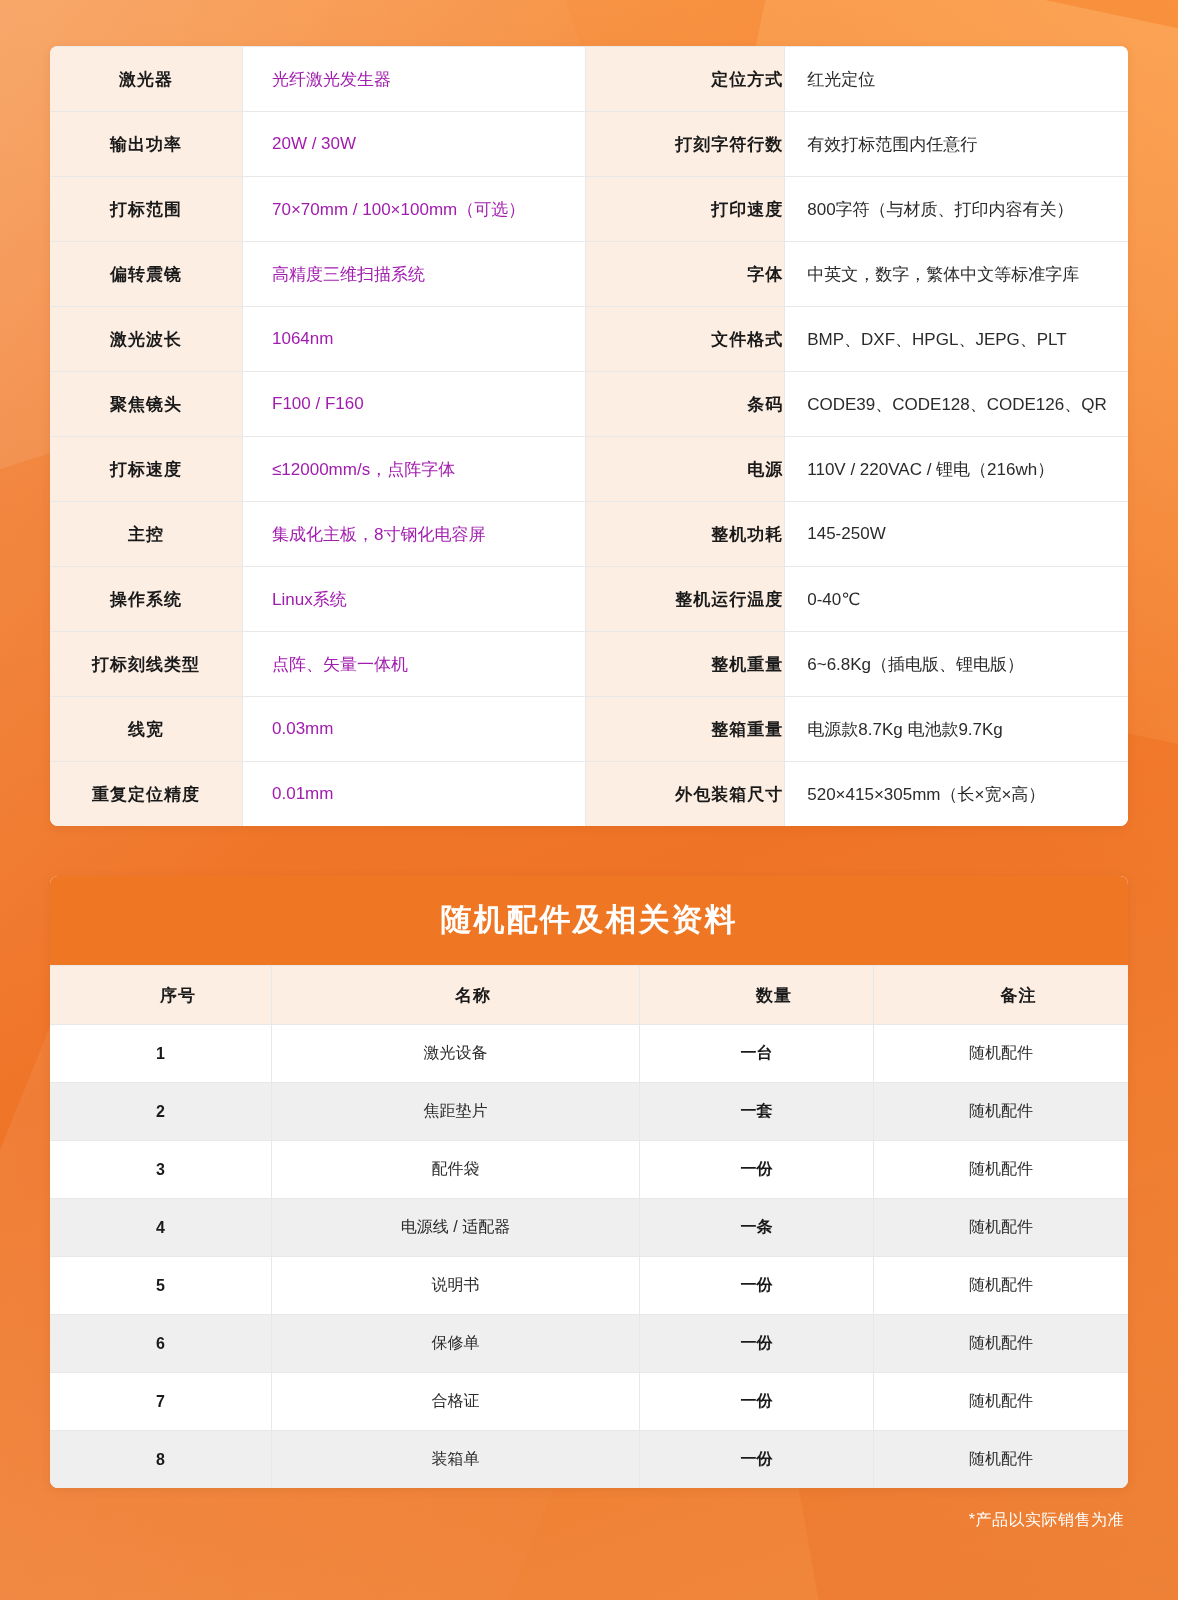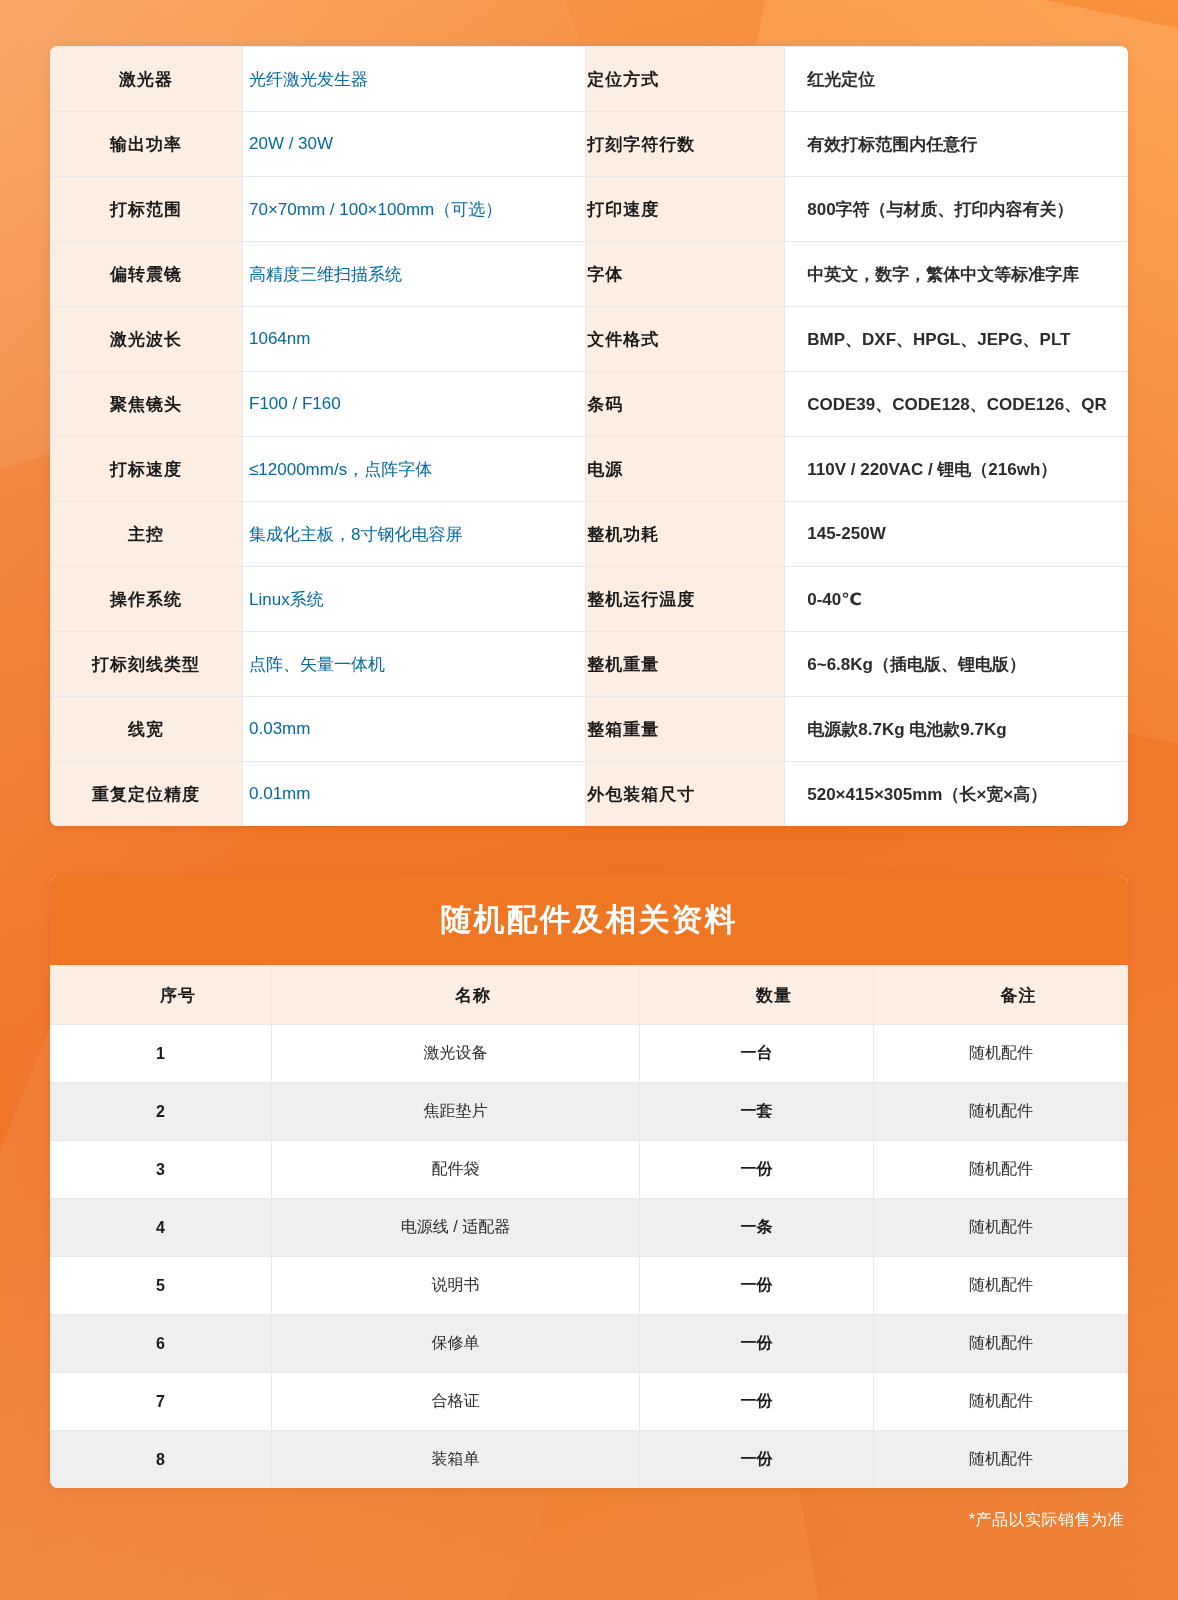--- a/index.html
+++ b/index.html
@@ -98,38 +98,38 @@
   .spec-table td.k {
     background: #fdeee3;
     text-align: center;
     font-weight: bold;
     color: #1a1a1a;
     width: 190px;
     letter-spacing: 1px;
   }
   .spec-table td.v {
     background: #ffffff;
-    padding-left: 6px;
-    color: #0369a1;
+    padding-left: 29px;
+    color: #a21caf;
   }
   .spec-table td.k2 {
     background: #fdeee3;
-    text-align: left;
+    text-align: right;
     font-weight: bold;
     color: #1a1a1a;
     width: 196px;
     letter-spacing: 1px;
   }
   .spec-table td.v2 {
     background: #ffffff;
     padding-left: 22px;
     color: #2b2b2b;
   }
   .spec-table tr td:first-child { border-left: none; }
-  .spec-table tr td:last-child { border-right: none; font-weight: bold; }
+  .spec-table tr td:last-child { border-right: none; }
   .spec-table tr:last-child td { border-bottom: none; }
 
   
   .acc-table th {
     background: #fdeee3;
     border: 1px solid #e8e8e8;
     height: 56px;
     font-size: 17px;
     font-weight: bold;
     color: #1a1a1a;

